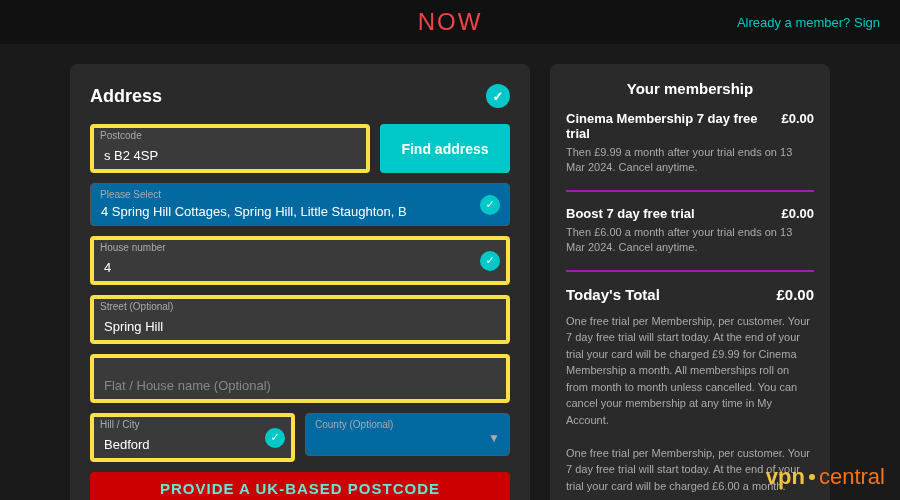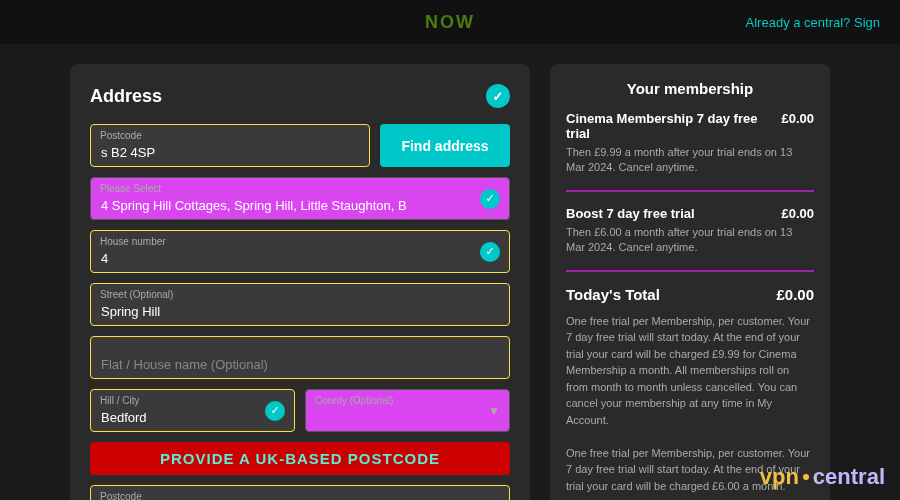--- a/index.html
+++ b/index.html
@@ -21,24 +21,24 @@
       padding: 12px 20px;
       background-color: #111;
       position: absolute;
       top: 0;
       left: 0;
       right: 0;
       height: 44px;
       z-index: 10;
     }
     .logo-text {
-      font-size: 18px;
-      font-weight: 700;
+      font-size: 24px;
+      font-weight: 400;
       letter-spacing: 2px;
-      color: #4d7c0f;
+      color: #ef4444;
       position: absolute;
       left: 50%;
       transform: translateX(-50%);
     }
     .header-right {
       margin-left: auto;
       font-size: 13px;
       color: #aaa;
     }
     .header-right span {
@@ -106,21 +106,21 @@
     .field-label {
       font-size: 10px;
       color: #aaa;
       position: absolute;
       top: 6px;
       left: 10px;
     }
     .field-input {
       width: 100%;
       background-color: #3a3a3a;
-      border: 1px solid #fde047;
+      border: 4px solid #fde047;
       border-radius: 4px;
       padding: 20px 10px 6px 10px;
       color: #fff;
       font-size: 13px;
       outline: none;
     }
     .field-input::placeholder {
       color: #888;
     }
 
@@ -144,21 +144,21 @@
     .select-label {
       font-size: 10px;
       color: #aaa;
       position: absolute;
       top: 6px;
       left: 10px;
       z-index: 1;
     }
     .select-input {
       width: 100%;
-      background-color: #d946ef;
+      background-color: #0369a1;
       border: 1px solid #555;
       border-radius: 4px;
       padding: 20px 30px 6px 10px;
       color: #fff;
       font-size: 13px;
       appearance: none;
       outline: none;
       cursor: pointer;
     }
     .select-arrow {
@@ -314,32 +314,32 @@
     }
     .vpn-dot {
       width: 6px;
       height: 6px;
       background-color: #f0c040;
       border-radius: 50%;
       display: inline-block;
     }
     .central-text {
       font-size: 22px;
-      font-weight: bold;
-      color: #c4b5fd;
+      font-weight: normal;
+      color: #f97316;
     }
   </style>
 </head>
 <body>
 
 <div class="header">
   <div style="flex:1;"></div>
   <div class="logo-text">NOW</div>
   <div class="header-right">
-    <span>Already a central?</span>
+    <span>Already a member?</span>
     <span style="color:#00c8c8;cursor:pointer;">Sign</span>
   </div>
 </div>
 
 <div class="main-content">
 
   <div class="address-card">
     <div class="card-header">
       <div class="card-title">Address</div>
       <div class="check-circle">✓</div>

